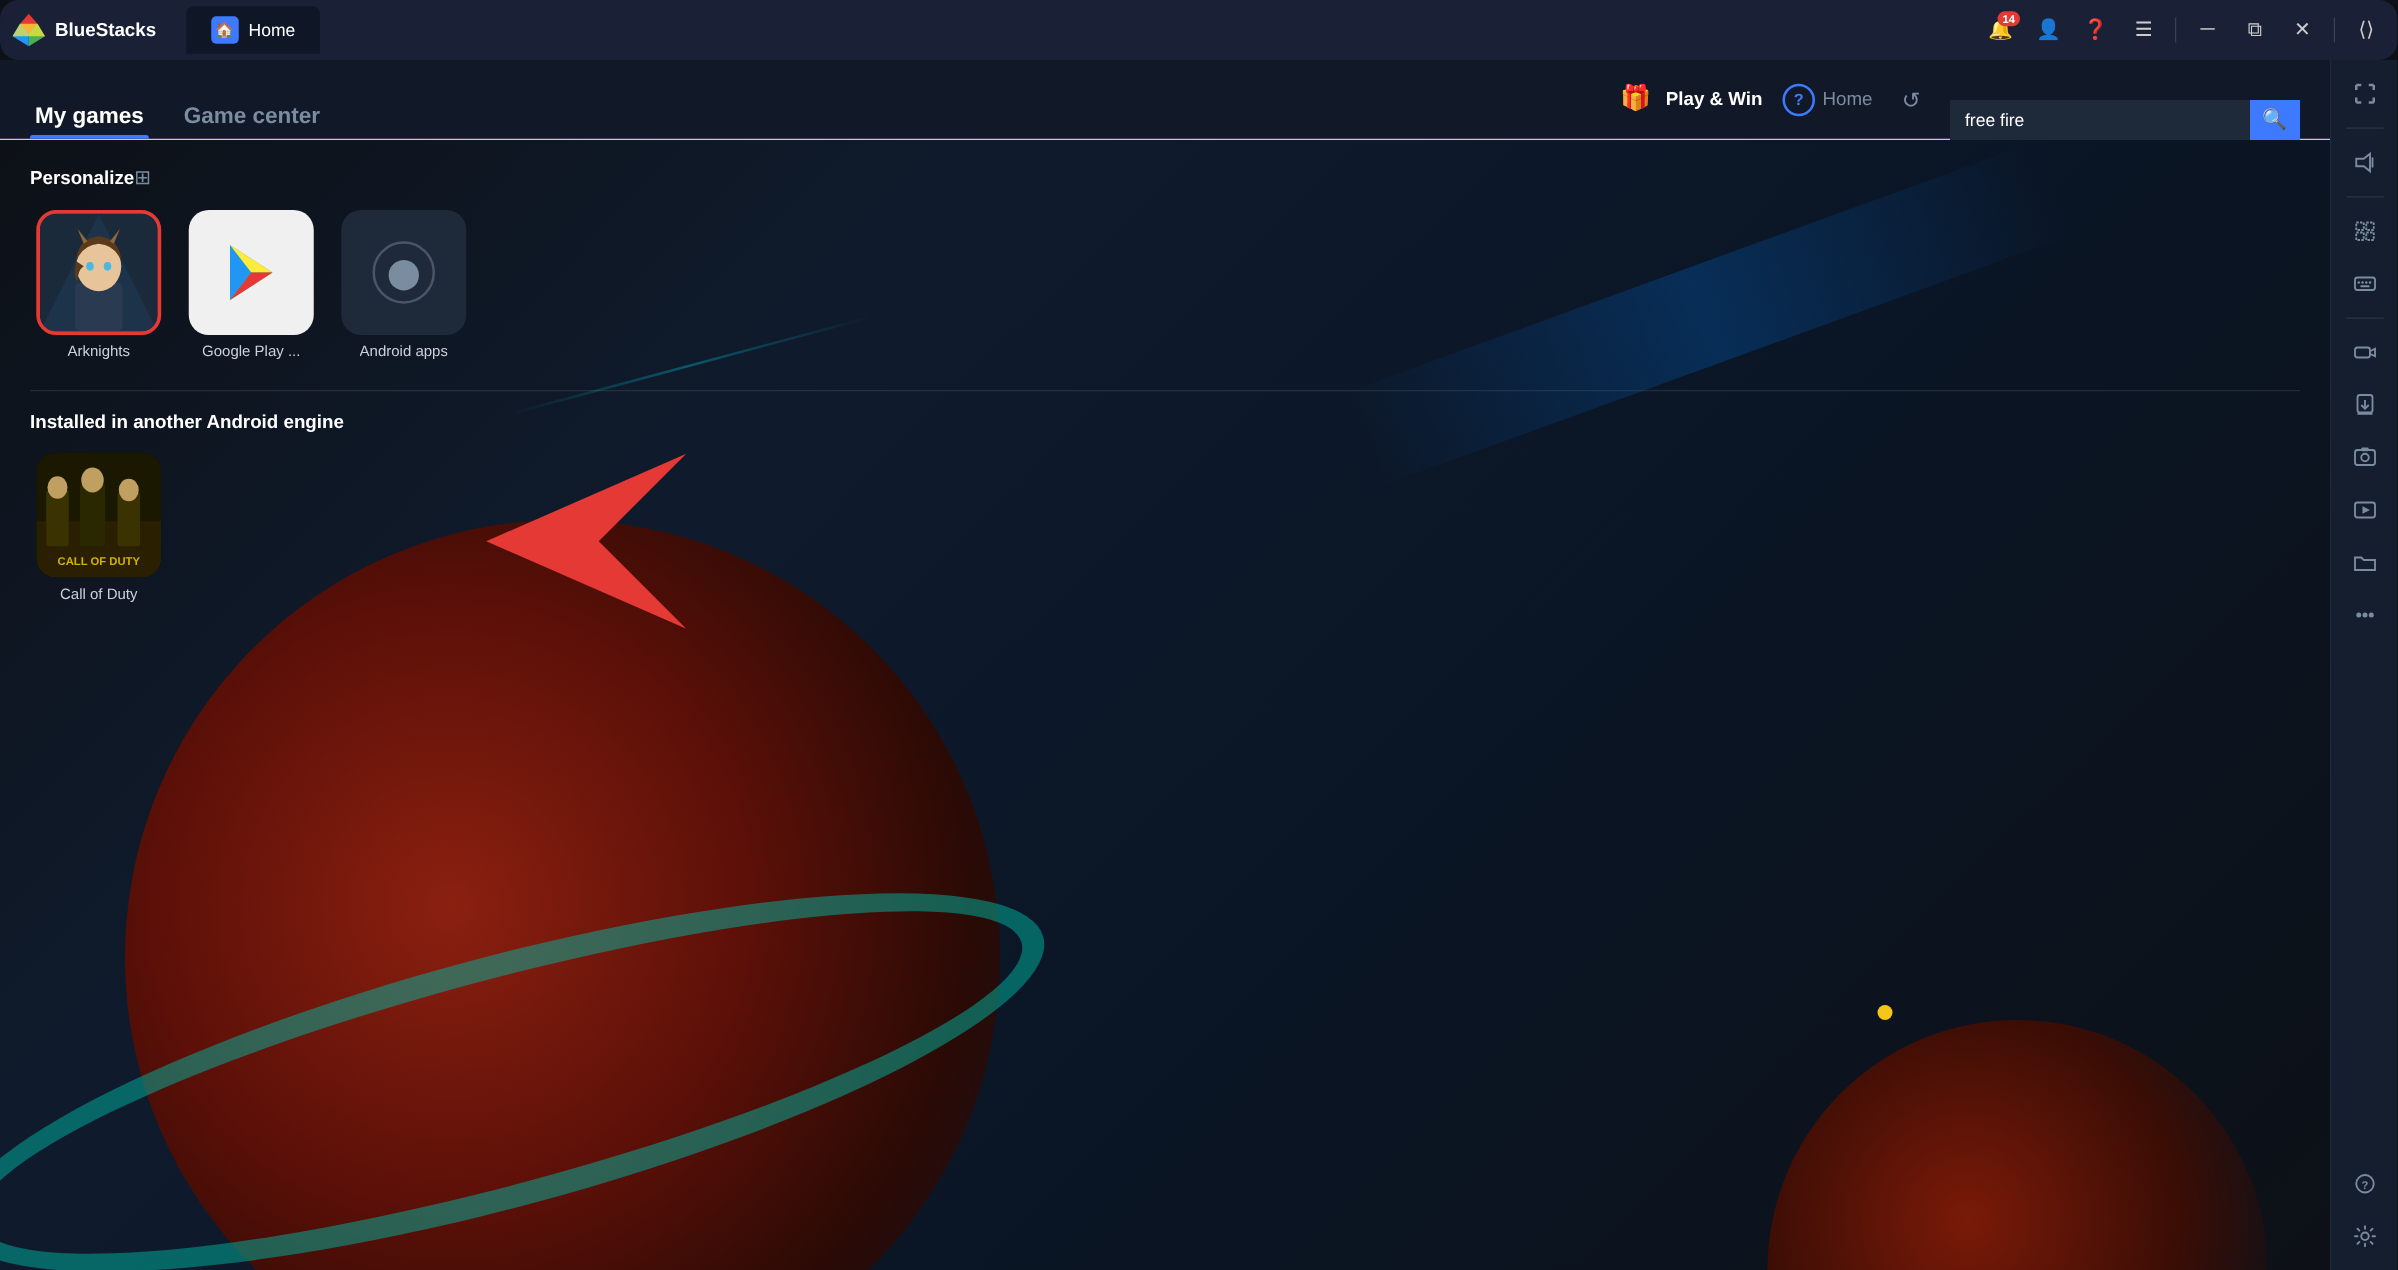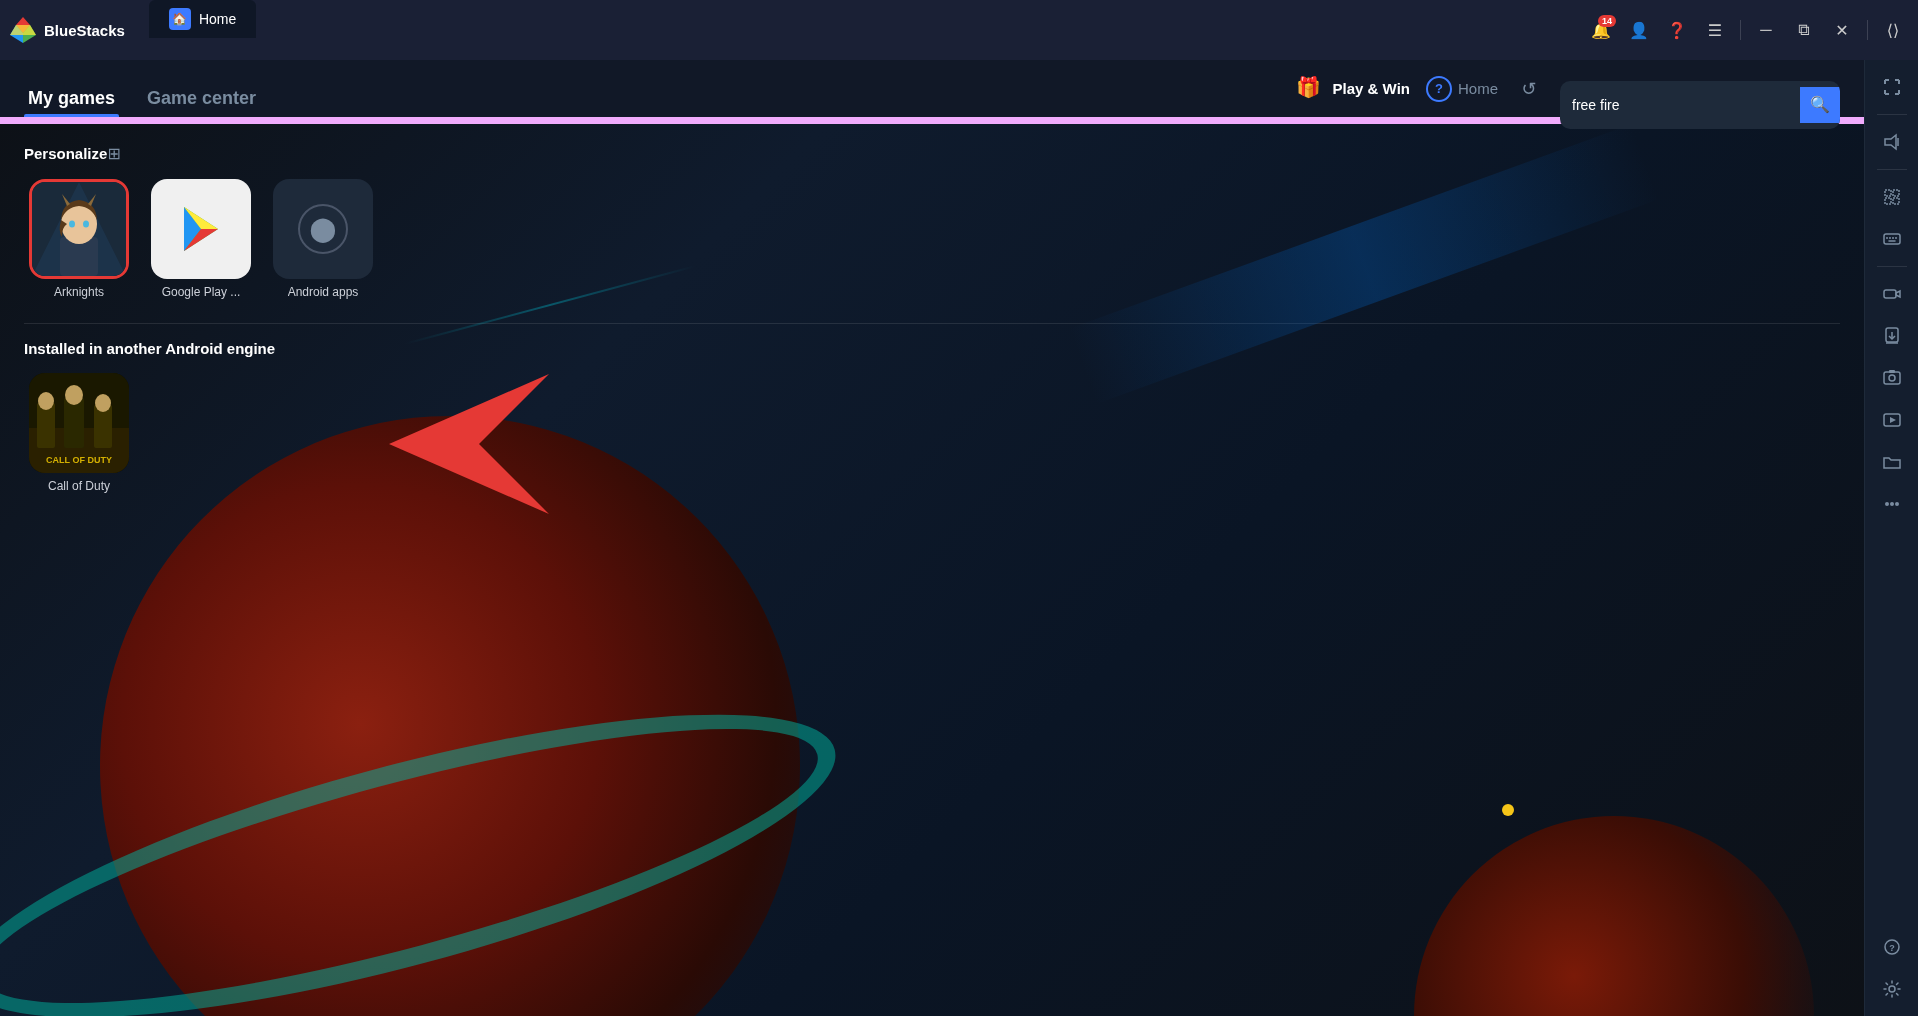--- a/index.html
+++ b/index.html
@@ -8,27 +8,29 @@
       height: 1016px;
       overflow: hidden;
       font-family: 'Segoe UI', Arial, sans-serif;
       background: #0d1117;
       display: flex;
       flex-direction: column;
     }
 
     
     .titlebar {
-      height: 60px;
+      height: 48px;
       background: #1a2035;
       display: flex;
+      align-items: center;
       padding: 0 8px;
       flex-shrink: 0;
       position: relative;
       z-index: 100;
+      border-radius: 15px;
     }
     .titlebar-logo {
       display: flex;
       align-items: center;
       gap: 6px;
       margin-right: 16px;
     }
     .logo-diamond {
       width: 30px;
       height: 30px;
@@ -121,21 +123,21 @@
     }
 
     
     .topbar {
       height: 64px;
       background: #111827;
       display: flex;
       align-items: center;
       padding: 0 24px;
       flex-shrink: 0;
-      border-bottom: 7px solid #f0abfc;
+      border-bottom: 1px solid #f0abfc;
       z-index: 10;
       position: relative;
     }
     .topbar-tabs {
       display: flex;
       align-items: flex-end;
       gap: 0;
       height: 100%;
     }
     .topbar-tab {
@@ -210,24 +212,24 @@
       align-items: center;
       justify-content: center;
       color: #7a8ca0;
       font-size: 18px;
       cursor: pointer;
     }
     .search-box {
       display: flex;
       align-items: center;
       background: #1e2a3a;
-      border-radius: 10px;
+      border-radius: 0;
       overflow: hidden;
       width: 280px;
-      height: 48px;
+      height: 32px;
       margin-top: 32px;
     }
     .search-input {
       flex: 1;
       background: transparent;
       border: none;
       color: #fff;
       padding: 0 12px;
       font-size: 14px;
       outline: none;

